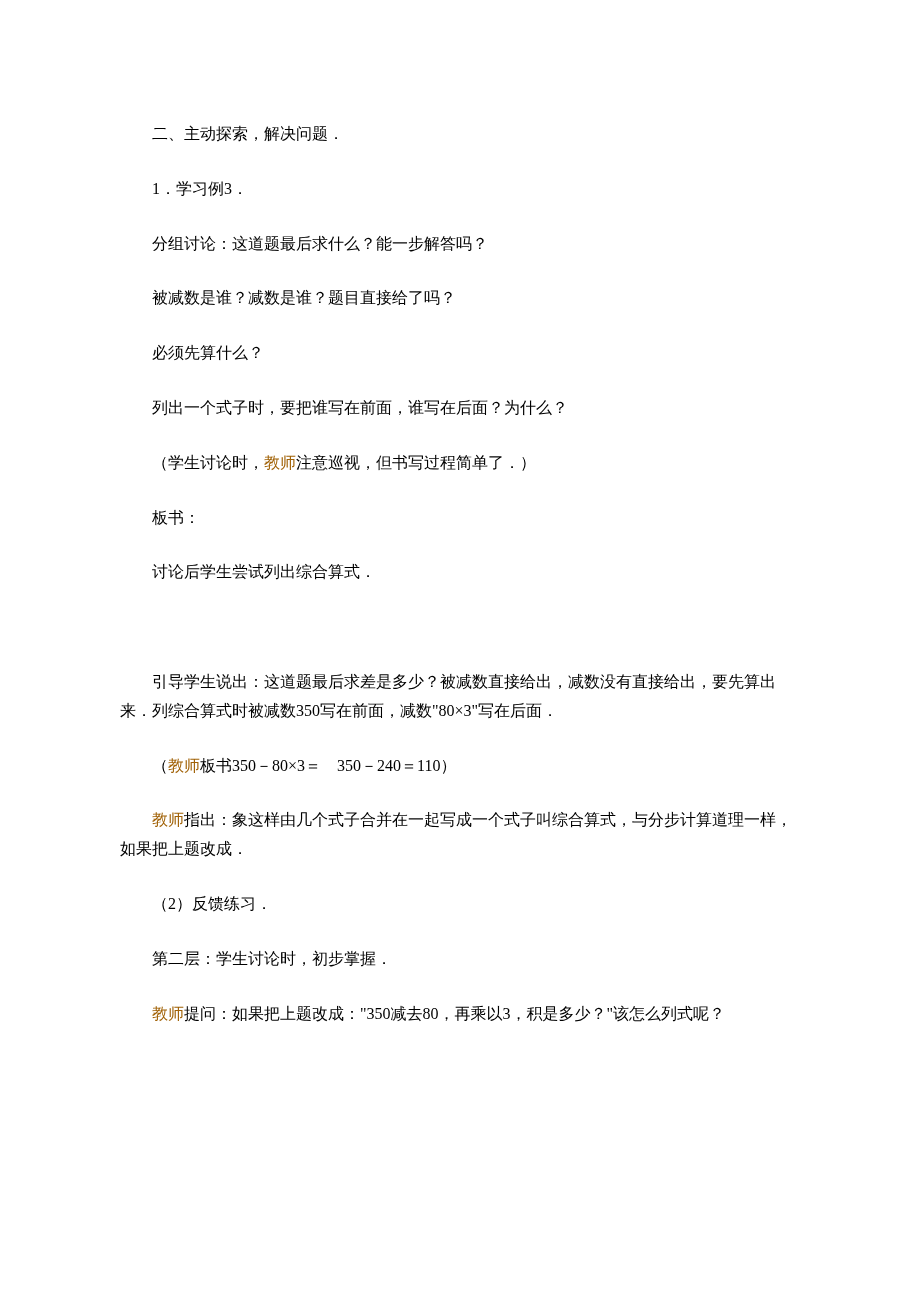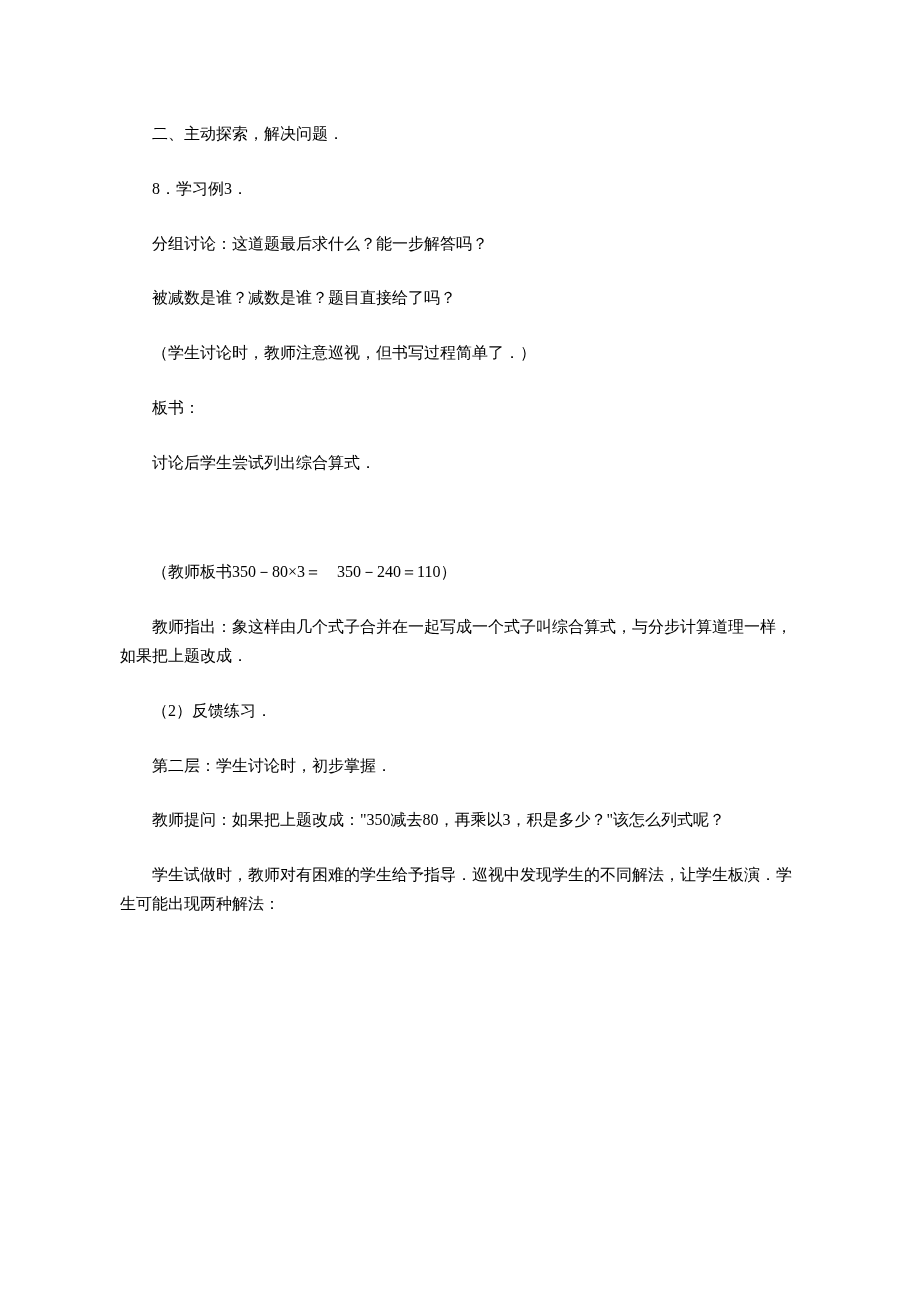--- a/index.html
+++ b/index.html
@@ -15,37 +15,39 @@
       width: 920px;
       padding: 120px 120px 60px 120px;
       box-sizing: border-box;
     }
     .para {
       margin: 0 0 26px 0;
       text-indent: 2em;
       line-height: 1.8;
     }
     .link {
-      color: #000000;
+      color: #a16207;
     }
   </style>
 </head>
 <body>
 
 <div class="page">
   <div id="content">
       <p class="para">二、主动探索，解决问题．</p>
-      <p class="para">8．学习例3．</p>
+      <p class="para">1．学习例3．</p>
       <p class="para">分组讨论：这道题最后求什么？能一步解答吗？</p>
       <p class="para">被减数是谁？减数是谁？题目直接给了吗？</p>
+      <p class="para">必须先算什么？</p>
+      <p class="para">列出一个式子时，要把谁写在前面，谁写在后面？为什么？</p>
       <p class="para"><span>（学生讨论时，</span><span class="link">教师</span><span>注意巡视，但书写过程简单了．）</span></p>
       <p class="para">板书：</p>
       <p class="para">讨论后学生尝试列出综合算式．</p>
       <p class="para">&nbsp;</p>
+      <p class="para">引导学生说出：这道题最后求差是多少？被减数直接给出，减数没有直接给出，要先算出来．列综合算式时被减数350写在前面，减数"80×3"写在后面．</p>
       <p class="para"><span>（</span><span class="link">教师</span><span>板书350－80×3＝　350－240＝110）</span></p>
       <p class="para"><span class="link">教师</span><span>指出：象这样由几个式子合并在一起写成一个式子叫综合算式，与分步计算道理一样，如果把上题改成．</span></p>
       <p class="para">（2）反馈练习．</p>
       <p class="para">第二层：学生讨论时，初步掌握．</p>
       <p class="para"><span class="link">教师</span><span>提问：如果把上题改成："350减去80，再乘以3，积是多少？"该怎么列式呢？</span></p>
-      <p class="para"><span>学生试做时，</span><span class="link">教师</span><span>对有困难的学生给予指导．巡视中发现学生的不同解法，让学生板演．学生可能出现两种解法：</span></p>
       <p class="para">&nbsp;</p>
     </div>
 </div>
 
 </body></html>

